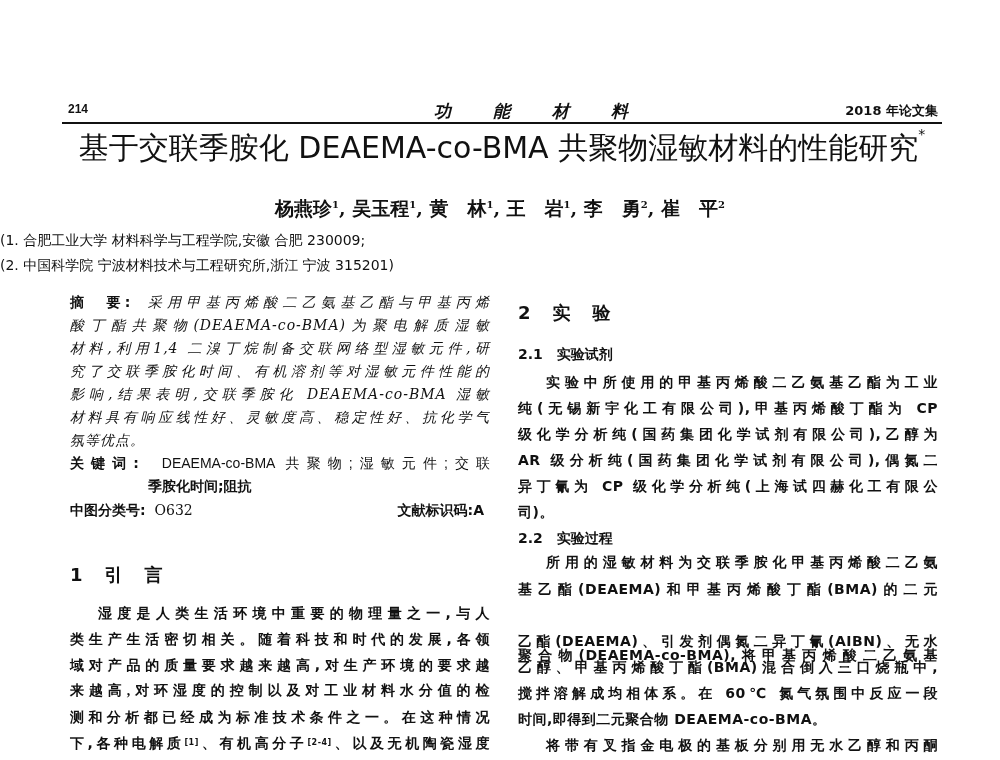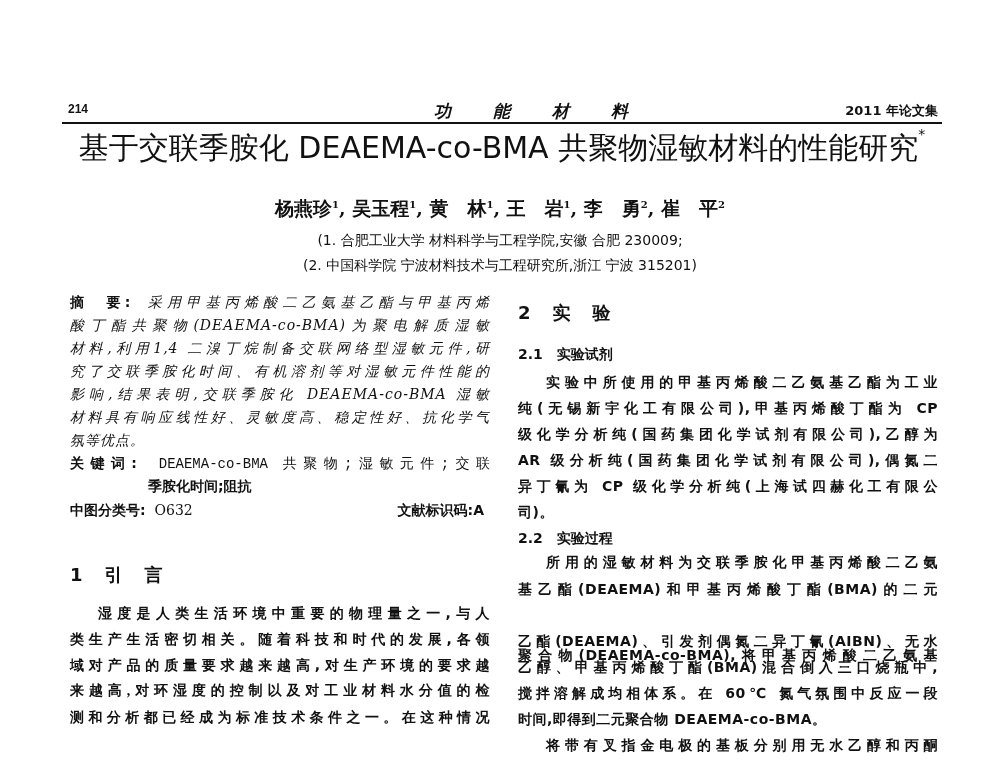--- a/index.html
+++ b/index.html
@@ -6,42 +6,42 @@
   body { width: 1000px; height: 760px; position: relative; overflow: hidden; color: #111; font-family: "DejaVu Serif", "Liberation Serif", serif; }
   .abs { position: absolute; }
   .running-head { left: 62px; top: 100px; width: 880px; height: 22px; border-bottom: 2px solid #111; }
   .page-num { position: absolute; left: 6px; top: 2px; font-size: 12px; font-weight: bold; font-family: Liberation Sans, sans-serif; }
   .journal { position: absolute; left: 372px; top: 0px; font-size: 17px; font-weight: bold; letter-spacing: 42px; font-family: "DejaVu Serif", serif; font-style: italic; }
   .collection { position: absolute; right: 4px; top: 2px; font-size: 13px; font-weight: bold; font-family: "DejaVu Sans", sans-serif; }
   .title { left: 62px; top: 128px; width: 880px; text-align: center; font-size: 30px; font-family: "DejaVu Sans", sans-serif; letter-spacing: 0px; white-space: nowrap; }
   .title sup { font-size: 14px; vertical-align: top; position: relative; top: -2px; }
   .authors { left: 0; top: 196px; width: 1000px; text-align: center; font-size: 19px; font-weight: bold; font-family: "DejaVu Serif", serif; white-space: nowrap; }
   .authors sup { font-size: 10px; }
-  .affil { left: 0; width: 1000px; text-align: center; font-size: 14px; font-family: "DejaVu Sans", sans-serif; white-space: nowrap; }
+  .affil { left: 0; width: 1000px; text-align: left; font-size: 14px; font-family: "DejaVu Sans", sans-serif; white-space: nowrap; }
   .col { position: absolute; width: 420px; font-size: 14px; }
   .col-left { left: 70px; }
   .col-right { left: 518px; }
   .ln { position: absolute; left: 0; width: 420px; white-space: nowrap; text-align: justify; text-align-last: justify; line-height: 20px; }
   .ln.last { text-align-last: left; }
   .ln.indent { padding-left: 28px; width: 392px; }
   .kw-label { font-weight: bold; font-family: "DejaVu Sans", sans-serif; }
   .abs-text { font-family: "DejaVu Serif", serif; font-style: italic; letter-spacing: 1px; }
   .sans-b { font-family: "DejaVu Sans", sans-serif; font-weight: bold; }
   .body-text { font-family: "DejaVu Sans", sans-serif; font-weight: bold; letter-spacing: 0.5px; }
   .sec-head { font-size: 18px; font-weight: bold; font-family: "DejaVu Sans", sans-serif; letter-spacing: 2px; }
   .sub-head { font-size: 14px; font-weight: bold; font-family: "DejaVu Sans", sans-serif; }
   sup.ref { font-size: 8px; vertical-align: top; }
 </style>
 </head>
 <body>
 
 <div class="abs running-head">
   <span class="page-num">214</span>
   <span class="journal">功能材料</span>
-  <span class="collection">2011 年论文集</span>
+  <span class="collection">2018 年论文集</span>
 </div>
 
 <div class="abs title">
   <span>基于交联季胺化 DEAEMA-co-BMA 共聚物湿敏材料的性能研究</span><sup>*</sup>
 </div>
 
 <div class="abs authors">
   <span><span>杨燕珍</span><sup>1</sup></span>,
   <span><span>吴玉程</span><sup>1</sup></span>,
   <span><span>黄　林</span><sup>1</sup></span>,
@@ -59,37 +59,40 @@
     <span class="kw-label">摘　要:</span>&nbsp;&nbsp;<span class="abs-text">采用甲基丙烯酸二乙氨基乙酯与甲基丙烯</span>
   </div>
   <div class="ln abs-text" style="top:315px;">酸丁酯共聚物(DEAEMA-co-BMA)为聚电解质湿敏</div>
   <div class="ln abs-text" style="top:338px;">材料,利用1,4 二溴丁烷制备交联网络型湿敏元件,研</div>
   <div class="ln abs-text" style="top:361px;">究了交联季胺化时间、有机溶剂等对湿敏元件性能的</div>
   <div class="ln abs-text" style="top:384px;">影响,结果表明,交联季胺化 DEAEMA-co-BMA 湿敏</div>
   <div class="ln abs-text" style="top:407px;">材料具有响应线性好、灵敏度高、稳定性好、抗化学气</div>
   <div class="ln abs-text last" style="top:430px;">氛等优点。</div>
 
   <div class="ln" style="top:453px;">
-    <span class="kw-label">关键词:</span>&nbsp;&nbsp;<span class="sans-b" style="font-weight:normal;font-family:Liberation Mono, monospace;">DEAEMA-co-BMA 共聚物;湿敏元件;交联</span>
+    <span class="kw-label">关键词:</span>&nbsp;&nbsp;<span class="sans-b" style="font-weight:normal;font-family:Liberation Sans, sans-serif;">DEAEMA-co-BMA 共聚物;湿敏元件;交联</span>
   </div>
   <div class="ln last sans-b" style="top:476px; padding-left:78px; width:342px;">季胺化时间;阻抗</div>
 
   <div class="ln last" style="top:500px; text-align-last:left;">
     <span class="kw-label">中图分类号:</span>&nbsp;&nbsp;<span>O632</span>
     <span style="position:absolute; right:6px;">
       <span class="kw-label">文献标识码:</span><span class="kw-label">A</span>
     </span>
   </div>
 
   <div class="ln last sec-head" style="top:565px;">1　引　言</div>
   <div class="ln indent body-text" style="top:603px;">湿度是人类生活环境中重要的物理量之一,与人</div>
   <div class="ln body-text" style="top:629px;">类生产生活密切相关。随着科技和时代的发展,各领</div>
   <div class="ln body-text" style="top:655px;">域对产品的质量要求越来越高,对生产环境的要求越</div>
   <div class="ln body-text" style="top:681px;font-family:Liberation Serif, serif;">来越高,对环湿度的控制以及对工业材料水分值的检</div>
   <div class="ln body-text" style="top:707px;">测和分析都已经成为标准技术条件之一。在这种情况</div>
+  <div class="ln body-text" style="top:733px;">
+    <span>下,各种电解质</span><sup class="ref">[1]</sup><span>、有机高分子</span><sup class="ref">[2-4]</sup><span>、以及无机陶瓷湿度</span>
+  </div>
 </div>
 
 <div class="col col-right" style="top:0; height:548px;">
   <div class="ln last sec-head" style="top:303px;">2　实　验</div>
 
   <div class="ln last sub-head" style="top:344px;">2.1　实验试剂</div>
   <div class="ln indent body-text" style="top:372px;">实验中所使用的甲基丙烯酸二乙氨基乙酯为工业</div>
   <div class="ln body-text" style="top:398px;">纯(无锡新宇化工有限公司),甲基丙烯酸丁酯为 CP</div>
   <div class="ln body-text" style="top:424px;">级化学分析纯(国药集团化学试剂有限公司),乙醇为</div>
   <div class="ln body-text" style="top:450px;">AR 级分析纯(国药集团化学试剂有限公司),偶氮二</div>

